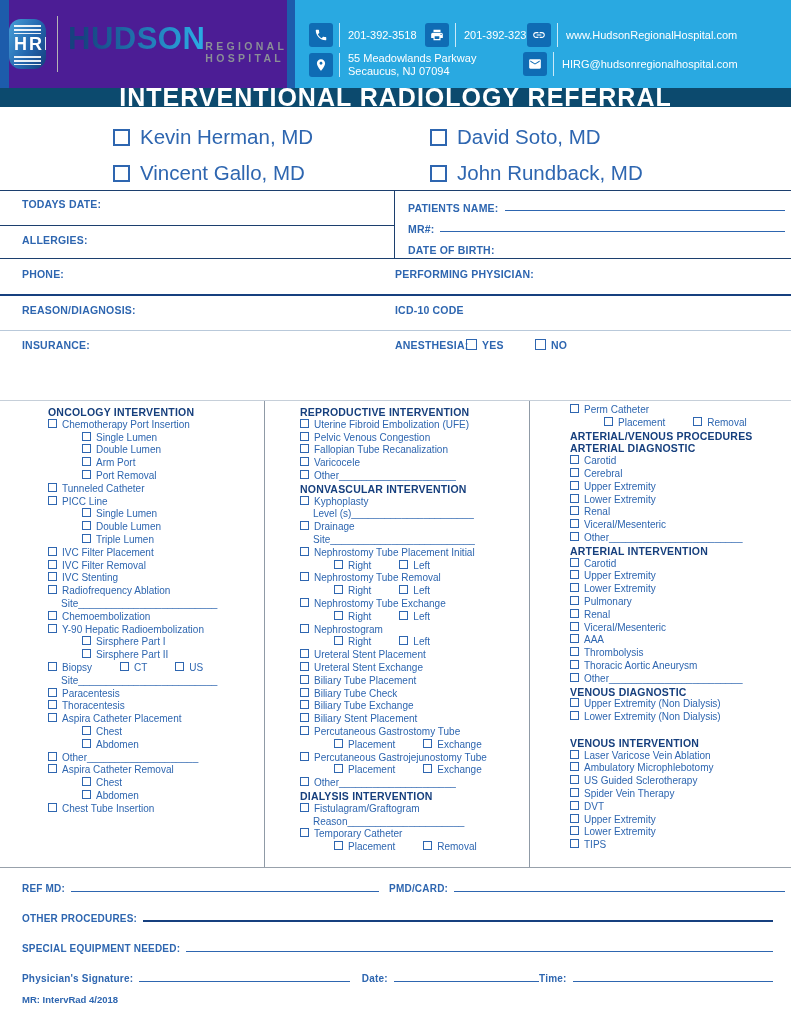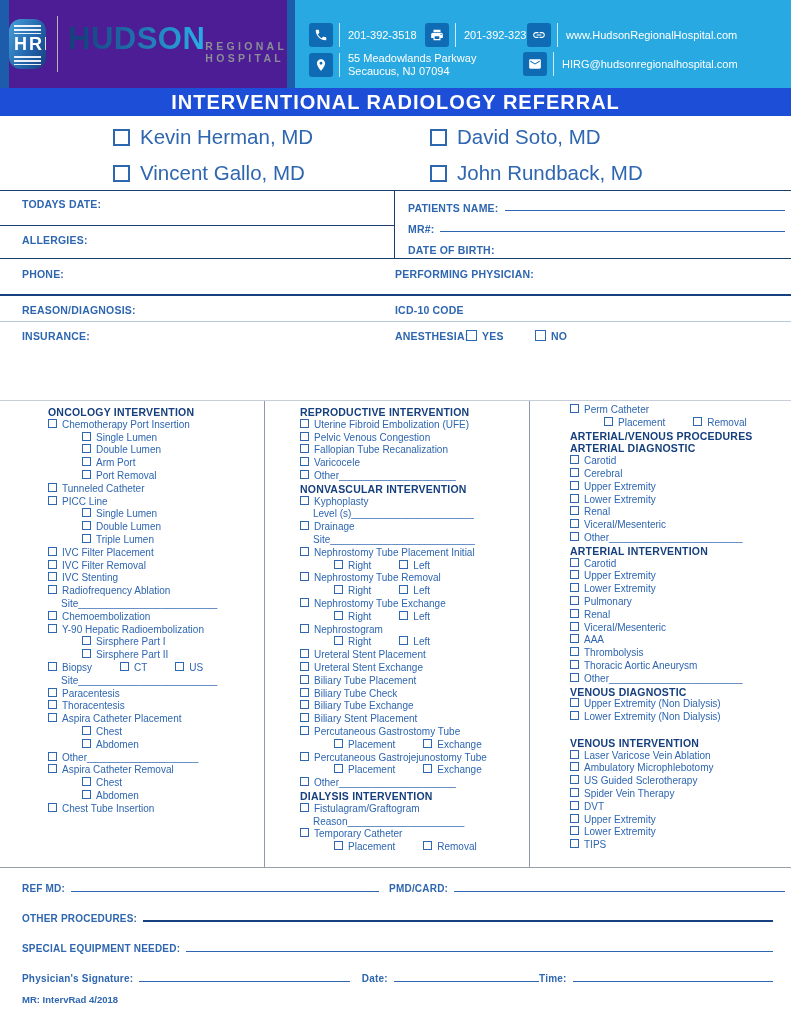--- a/index.html
+++ b/index.html
@@ -20,39 +20,39 @@
       background:linear-gradient(90deg,#16417f 10%,#2aa9e1 95%);-webkit-background-clip:text;background-clip:text;color:transparent;}
   .brand-sub{font-size:10.5px;letter-spacing:3.3px;color:#8a8f96;font-weight:bold;margin-top:16px;}
   .panel-divider{width:8px;background:#1d5cab;}
   .contact-panel{flex:1;background:#29a9e1;position:relative;color:#fff;}
   .cg{position:absolute;display:flex;align-items:center;}
   .ibox{width:24px;height:24px;background:#0f6cb4;border-radius:3px;display:flex;align-items:center;justify-content:center;flex:0 0 24px;}
   .ibox svg{width:14px;height:14px;fill:#fff;}
   .isep{width:1px;height:24px;background:rgba(255,255,255,.75);margin:0 8px 0 6px;}
   .ctext{font-size:11px;line-height:13px;white-space:nowrap;}
   
-  .banner{position:absolute;top:88px;left:0;right:0;height:28px;background:#1d4ed8;color:#fff;
-          display:flex;align-items:center;justify-content:center;font-weight:bold;font-size:20px;letter-spacing:1px;}
+  .banner{position:absolute;top:88px;left:0;right:0;height:19px;background:#0c4a6e;color:#fff;
+          display:flex;align-items:center;justify-content:center;font-weight:bold;font-size:25px;letter-spacing:1px;}
   
   .doctors{position:absolute;top:117px;left:0;right:0;height:73px;}
   .doc{position:absolute;display:flex;align-items:center;color:#2e66b0;font-size:20.5px;}
   .dcb{width:13px;height:13px;border:2px solid #2e66b0;margin-right:10px;flex:0 0 13px;}
   
   .fields{position:absolute;top:190px;left:0;right:0;height:210px;color:#2e66b0;border-top:1.5px solid #1c3f6e;box-sizing:border-box;}
   .flabel{font-weight:bold;font-size:10.5px;letter-spacing:.2px;white-space:nowrap;}
   .rowA{height:68px;display:flex;border-bottom:1px solid #1c3f6e;box-sizing:border-box;}
   .rowA-left{width:395px;border-right:1px solid #1c3f6e;box-sizing:border-box;display:flex;flex-direction:column;}
   .cellTD{height:35px;border-bottom:1px solid #1c3f6e;box-sizing:border-box;padding:7px 0 0 22px;}
   .cellAL{padding:8px 0 0 22px;}
   .rowA-right{flex:1;padding:2px 4px 0 13px;display:flex;flex-direction:column;}
   .frow{display:flex;align-items:flex-end;height:21px;}
   .fill{flex:1;border-bottom:1px solid #2e66b0;margin:0 2px 3px 6px;}
   .rowB{height:37px;border-bottom:2px solid #16407f;position:relative;box-sizing:border-box;}
   .rowC{height:35px;border-bottom:2px solid #16407f;position:relative;box-sizing:border-box;}
-  .rowD{height:26px;border-bottom:1px solid #b9c9da;position:relative;box-sizing:border-box;}
+  .rowD{height:35px;border-bottom:1px solid #b9c9da;position:relative;box-sizing:border-box;}
   .rowE{height:35px;position:relative;box-sizing:border-box;}
   .abs{position:absolute;}
   .fcb{display:inline-block;width:9px;height:9px;border:1.5px solid #2e66b0;margin:0 5px -1px 0;}
   
   .cols{position:absolute;top:400px;left:0;right:0;height:468px;display:flex;
         border-top:1px solid #c6cfd9;border-bottom:1px solid #98a1ab;box-sizing:border-box;}
   .col{box-sizing:border-box;padding-top:5px;overflow:hidden;}
   .col-1{width:265px;border-right:1px solid #8f9aa6;padding-left:48px;}
   .col-2{width:265px;border-right:1px solid #8f9aa6;padding-left:35px;}
   .col-3{flex:1;padding-left:40px;padding-top:3px;}

